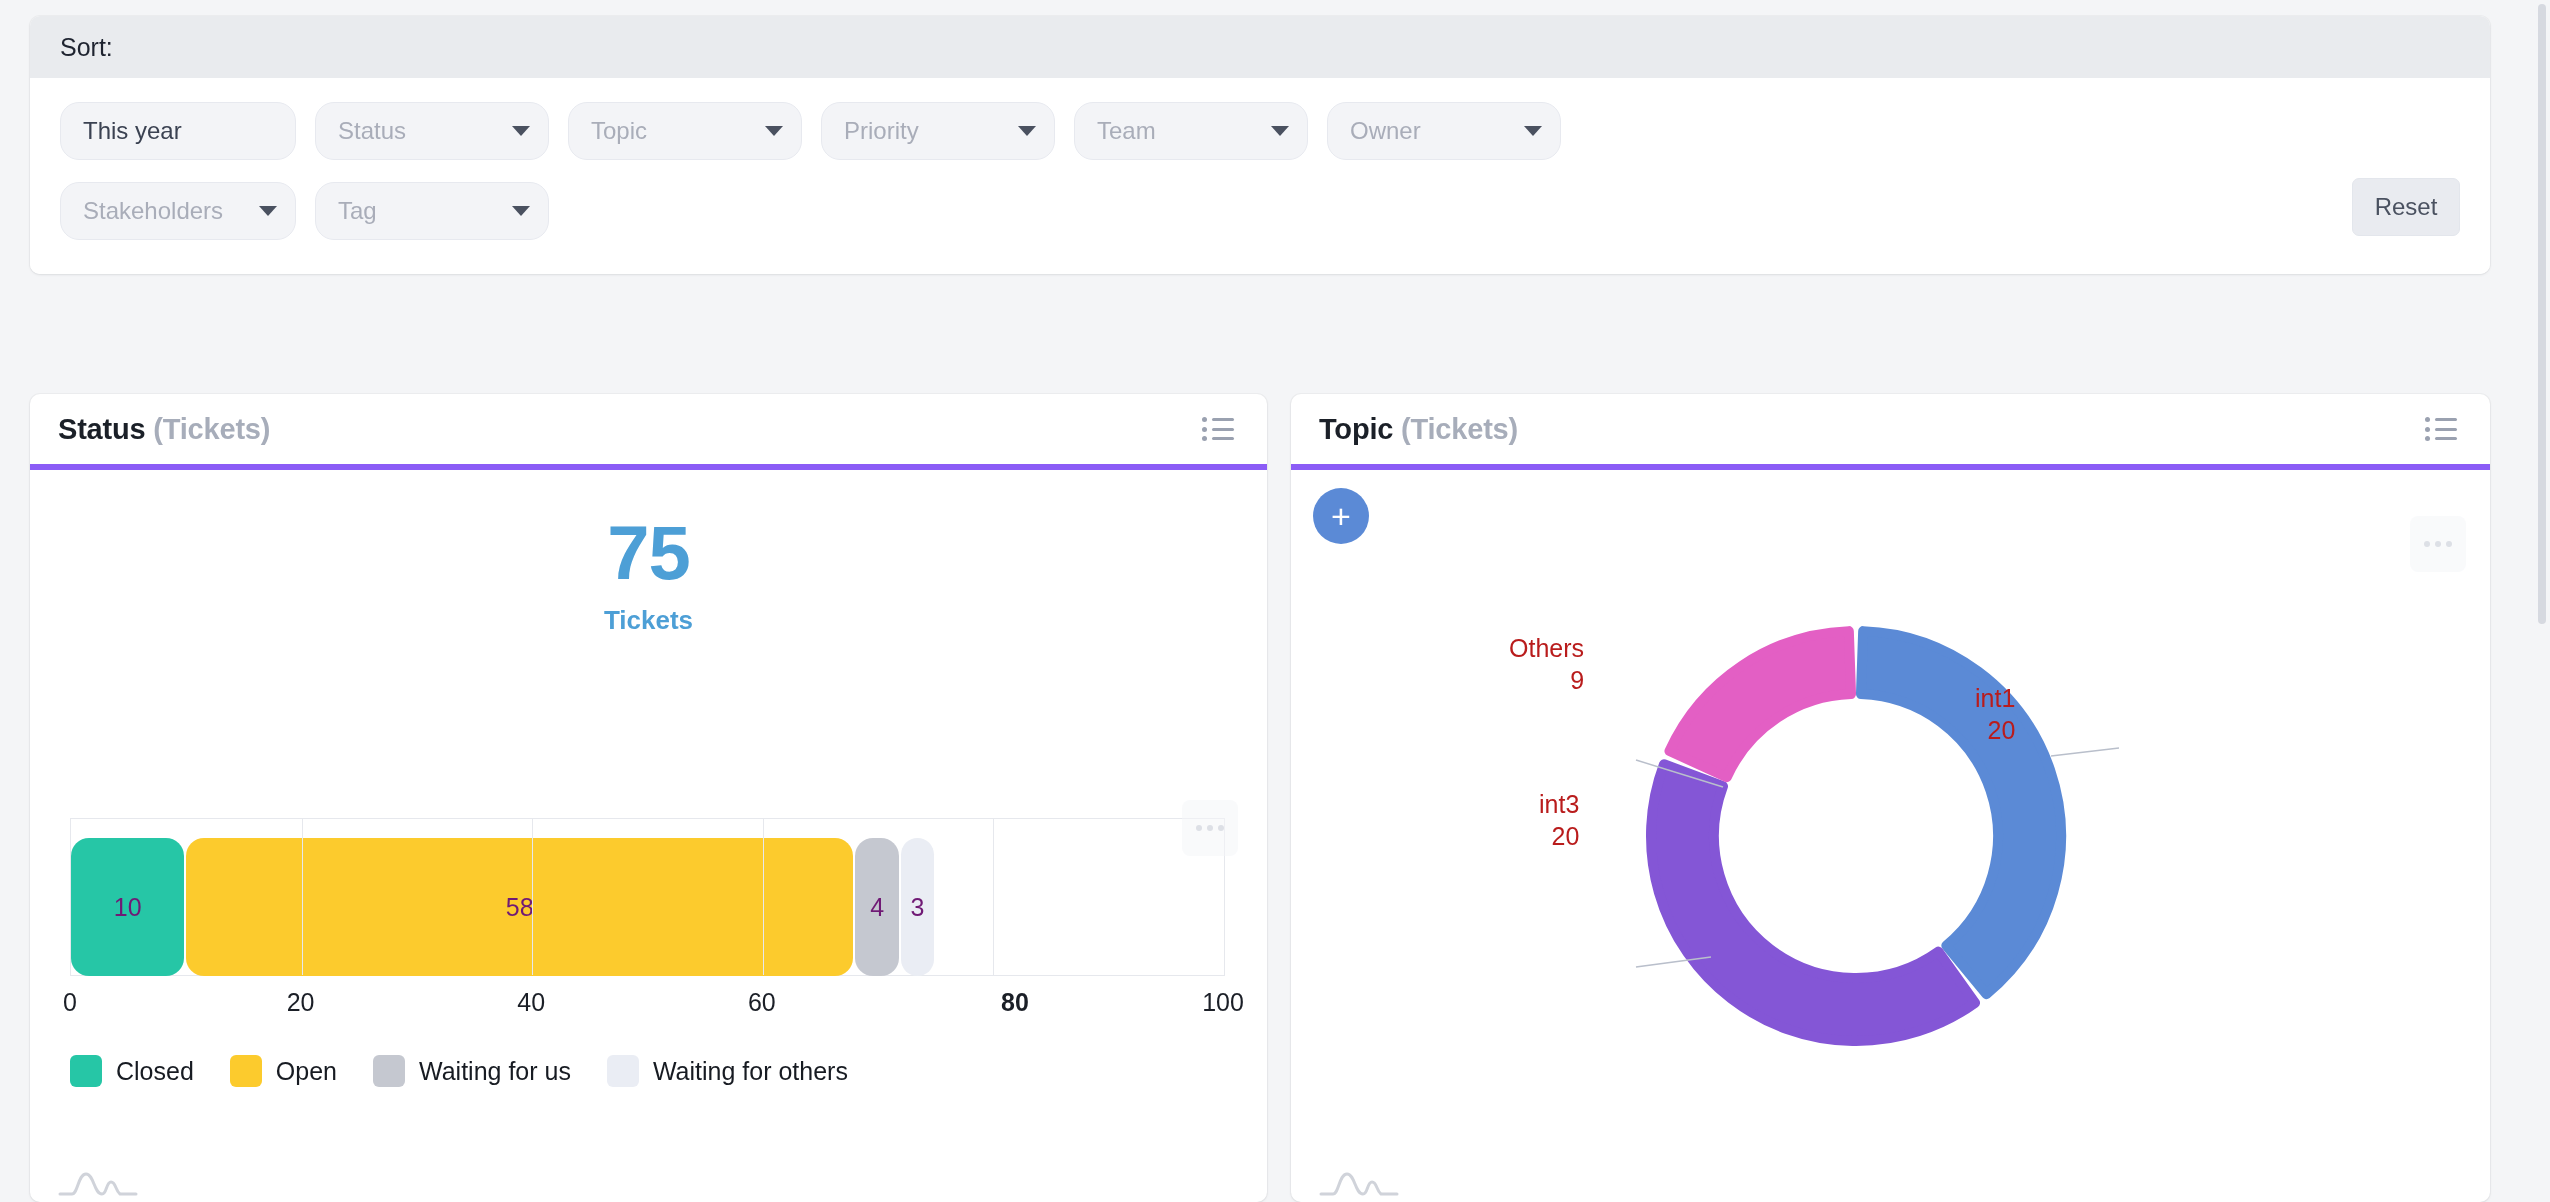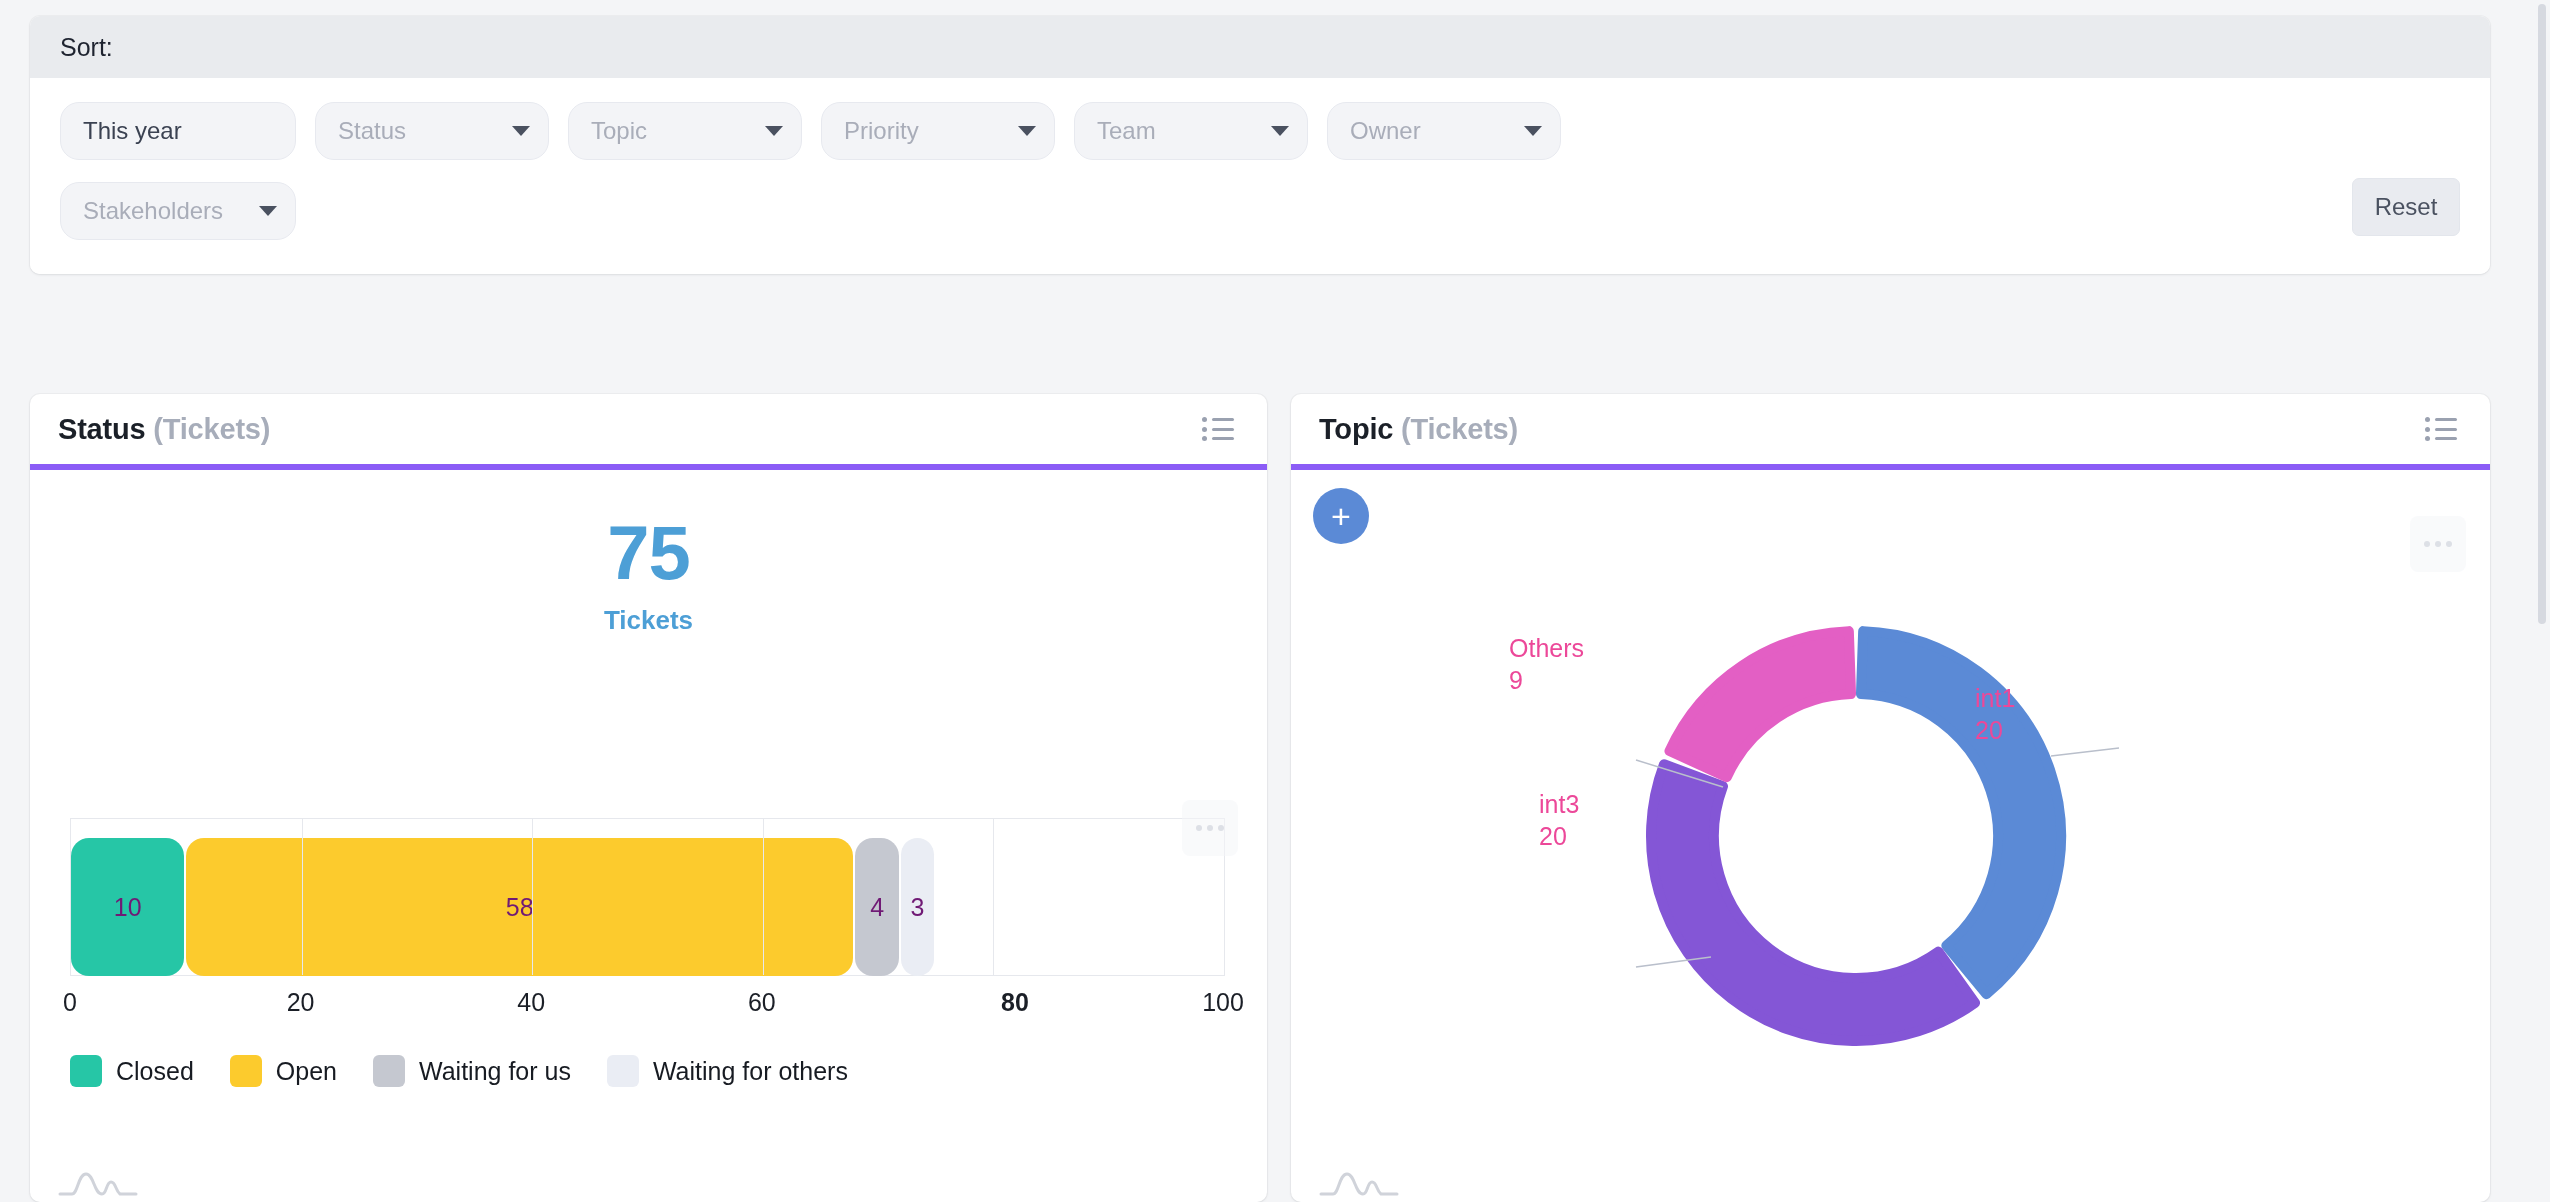--- a/index.html
+++ b/index.html
@@ -307,23 +307,24 @@
     cursor: pointer;
     font-weight: 300;
   }
   .donut-area {
     position: absolute;
     left: 0; top: 0; right: 0; bottom: 0;
   }
   .donut-label {
     position: absolute;
     font-size: 25px;
-    color: #ec4899;
+    color: #b91c1c;
     line-height: 1.28;
     white-space: nowrap;
+    text-align: right;
   }
   .lbl-others { left: 218px; top: 162px; }
   .lbl-int1   { left: 684px; top: 212px; }
   .lbl-int3   { left: 248px; top: 318px; }
 
   .scrollbar {
     position: absolute;
     right: 4px;
     top: 4px;
     width: 8px;
@@ -365,20 +366,24 @@
         </div>
         <div class="select">
           <span class="select-label">Owner</span>
           <span class="caret"></span>
         </div>
       </div>
 
       <div class="filter-row">
         <div class="select w-first">
           <span class="select-label">Stakeholders</span>
+          <span class="caret"></span>
+        </div>
+        <div class="select">
+          <span class="select-label">Tag</span>
           <span class="caret"></span>
         </div>
         <div class="reset-btn">Reset</div>
       </div>
 
     </div>
   </div>
 
   <div class="cards">
 

